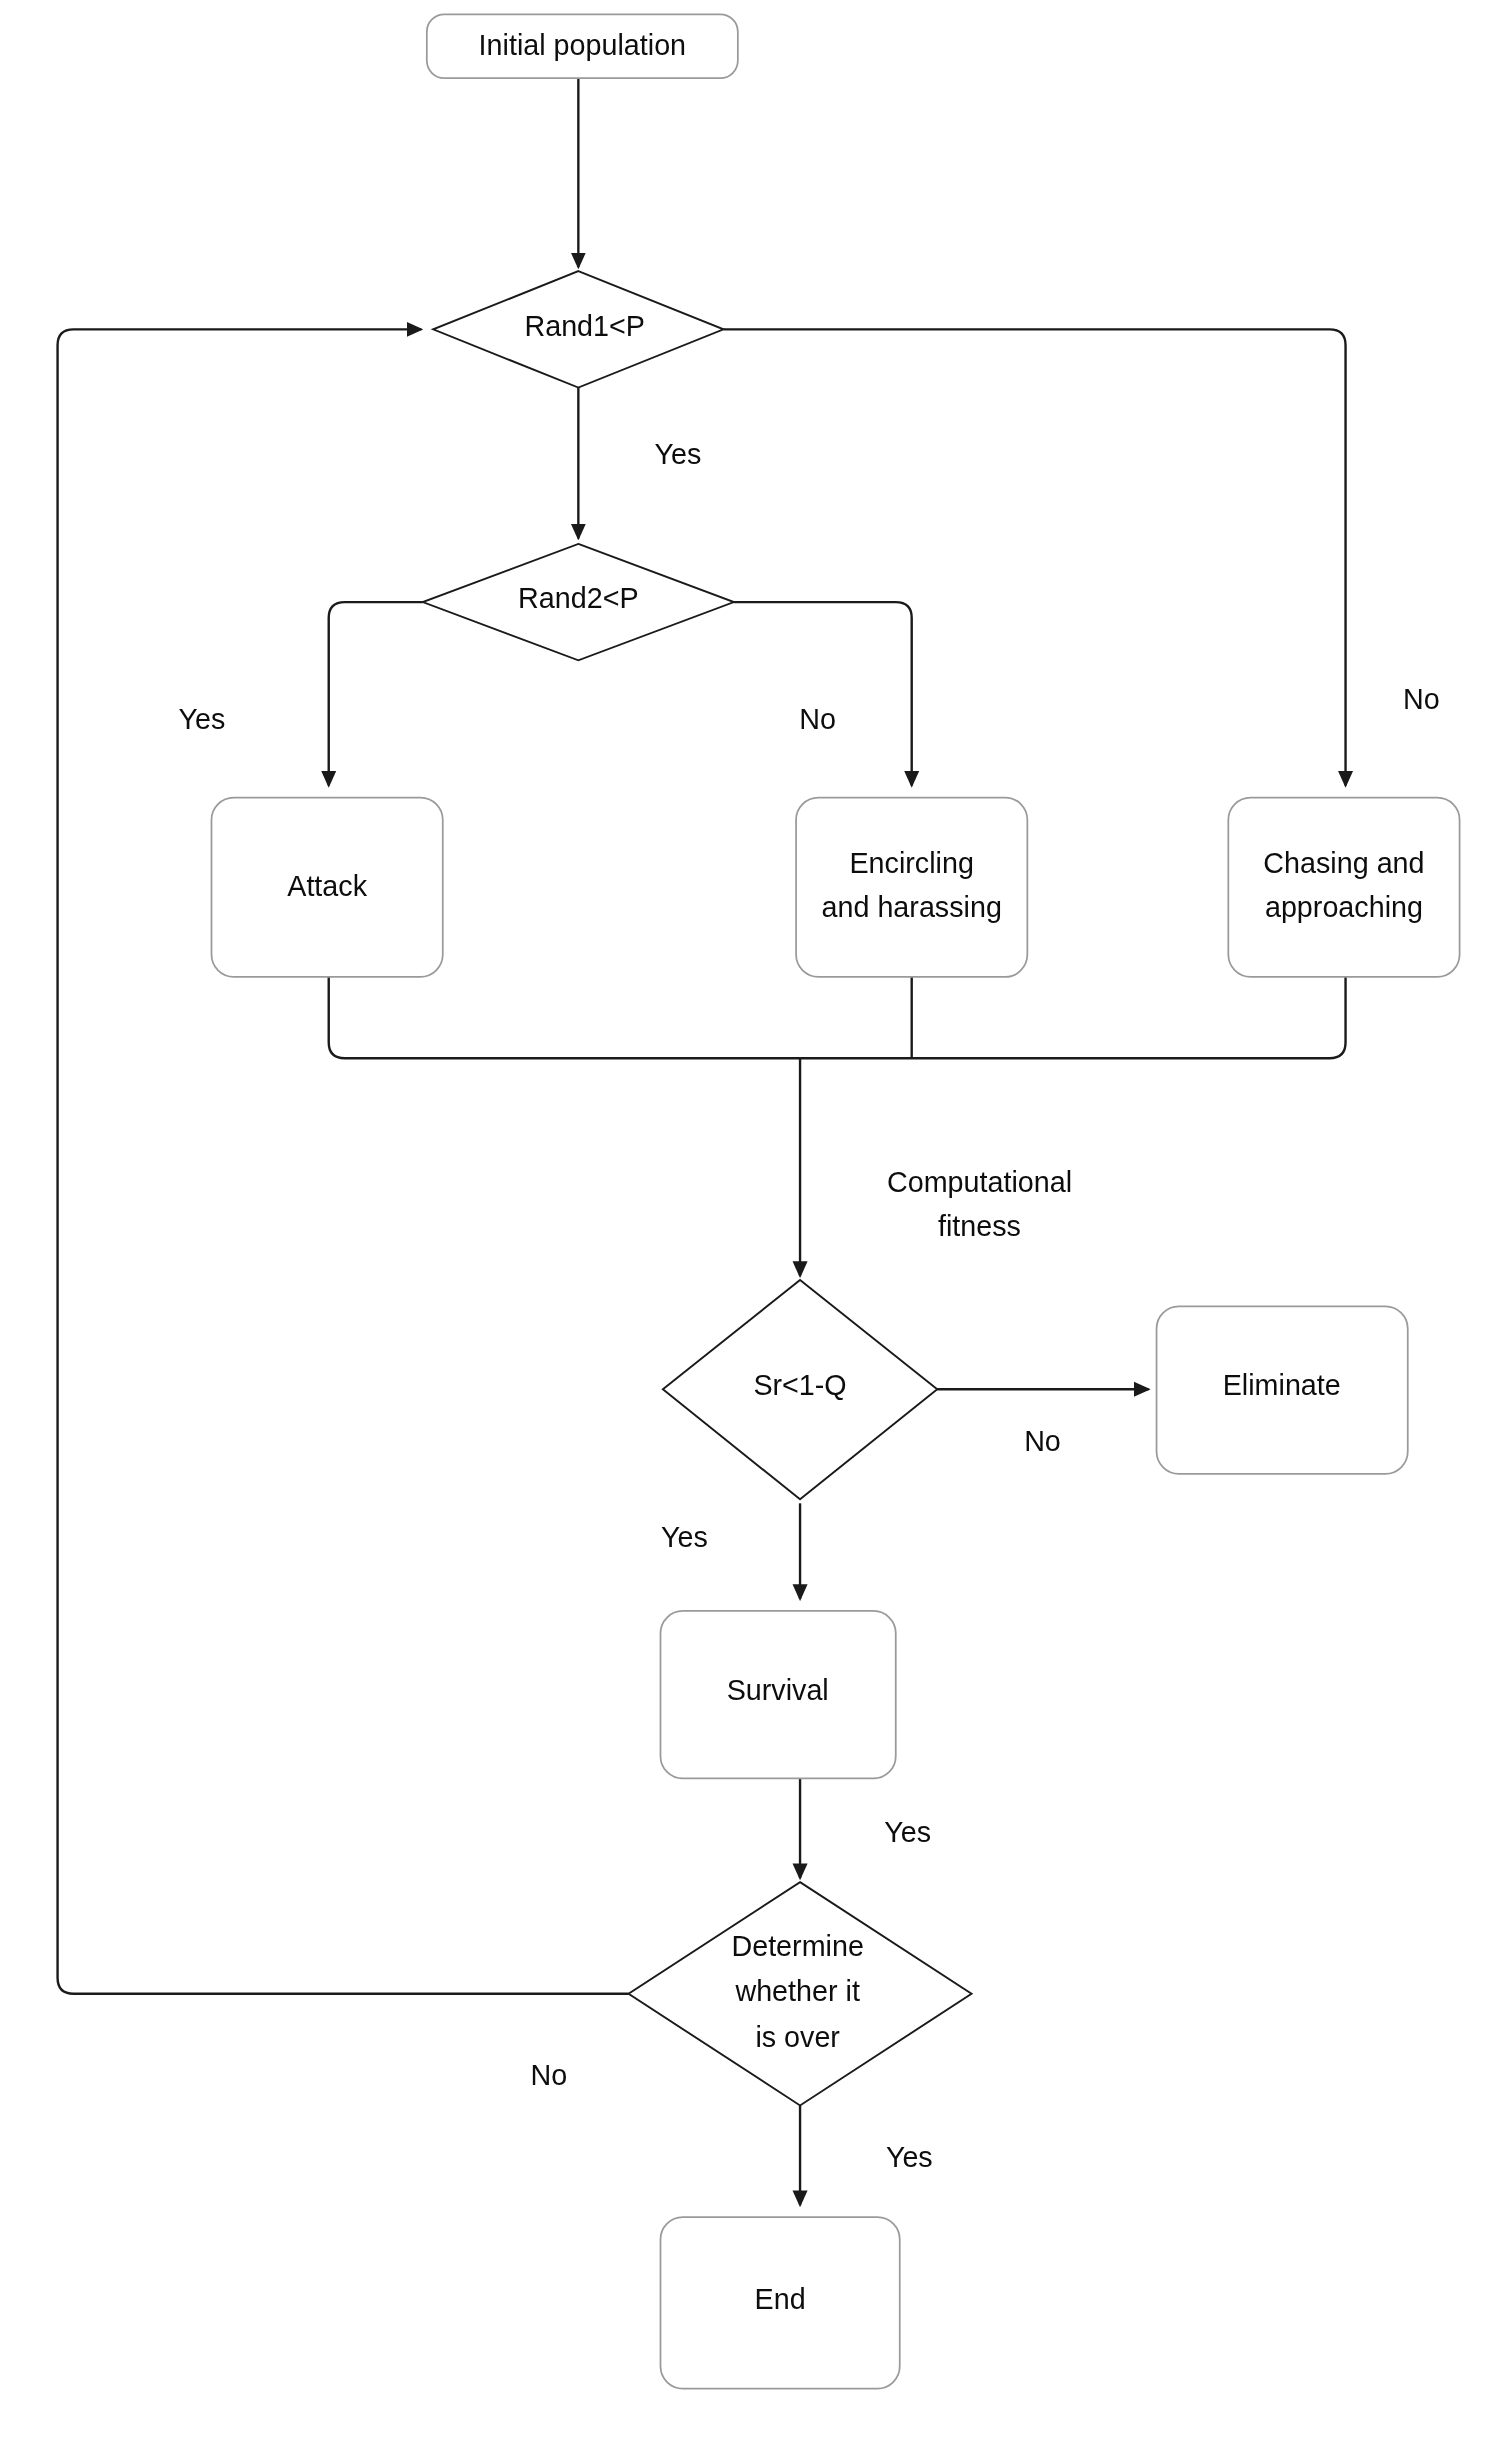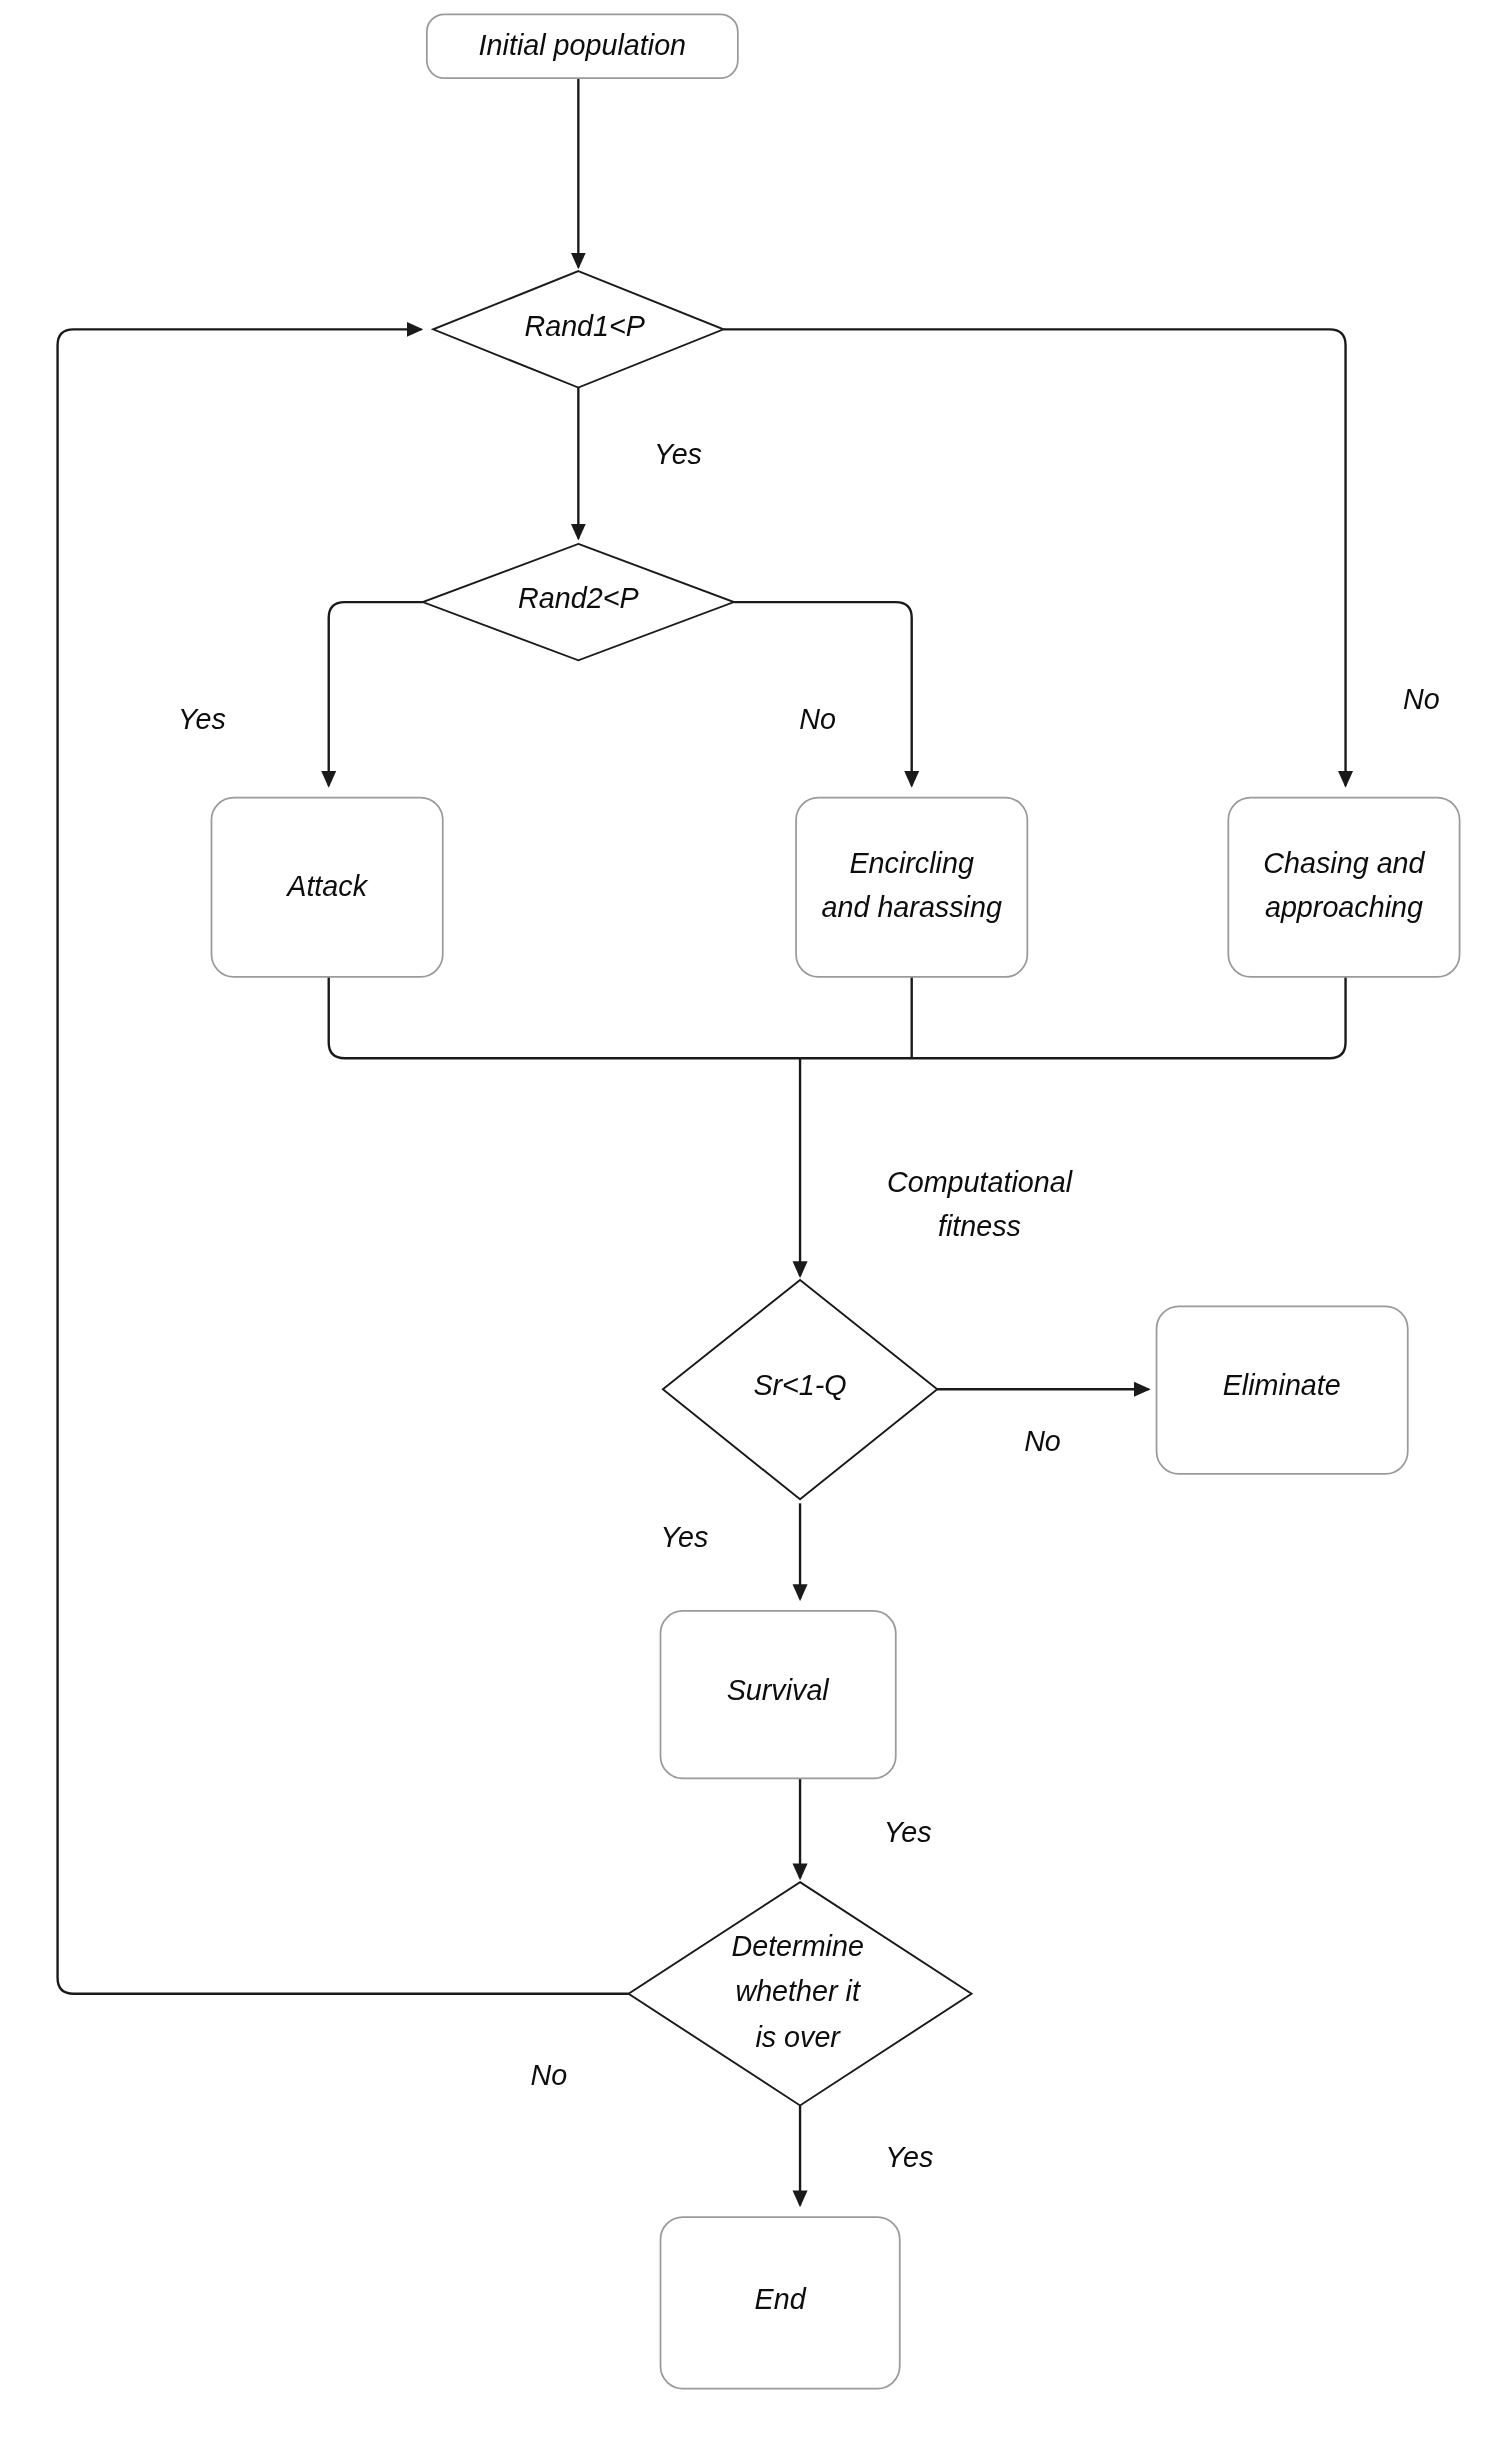--- a/index.html
+++ b/index.html
@@ -12,21 +12,20 @@
     width: 1506px;
     height: 2438px;
     font-family: "Liberation Sans", sans-serif;
     overflow: hidden;
   }
   #diagram-root {
     position: relative;
     width: 1506px;
     height: 2168px;
     background: #ffffff;
-    font-style: italic;
   }
   svg#flowchart {
     display: block;
     width: 1506px;
     height: 2438px;
   }
   .node-shape {
     fill: #ffffff;
     stroke: #9a9a9a;
     stroke-width: 2.2;

